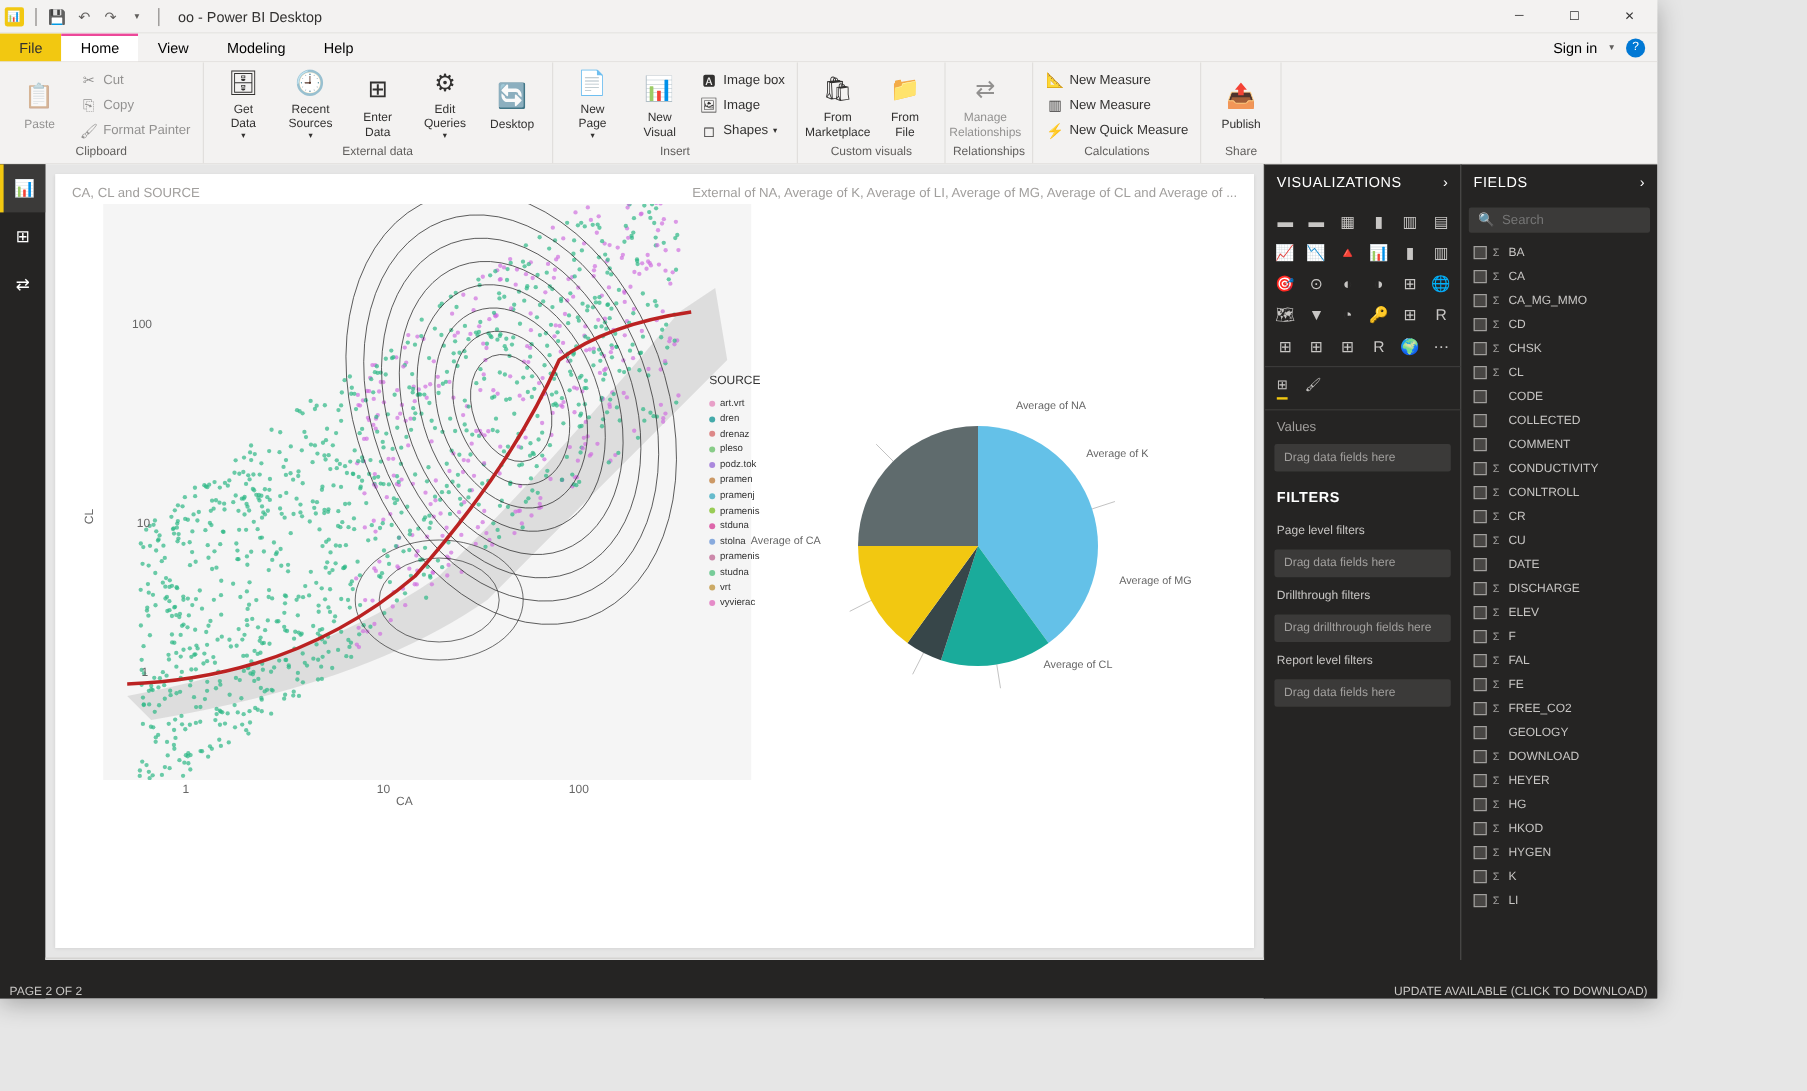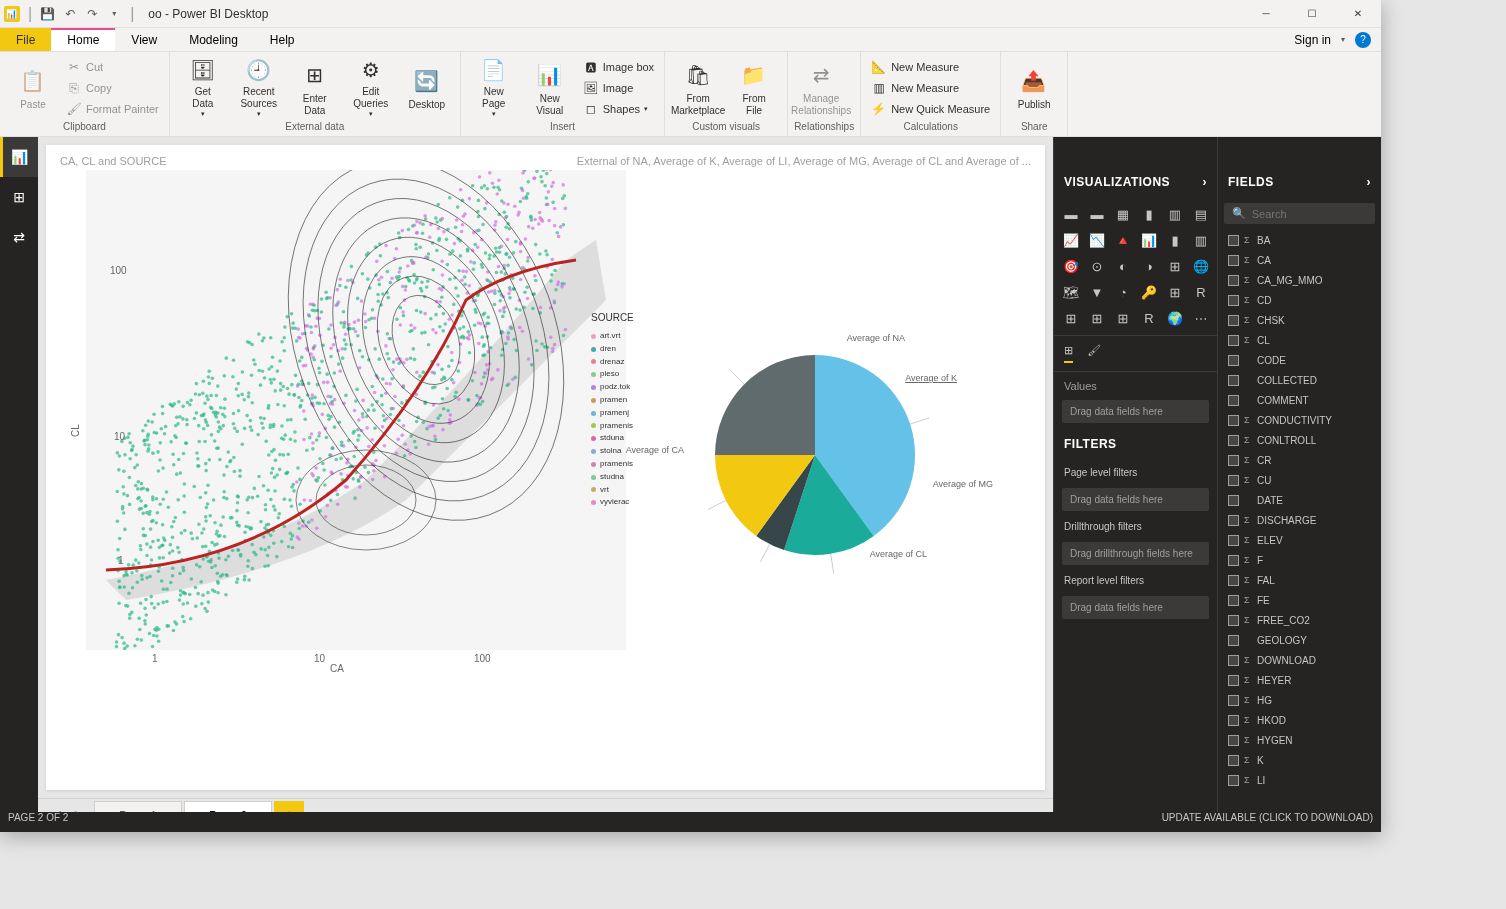--- a/index.html
+++ b/index.html
@@ -64,38 +64,38 @@
 
 .pagetabs { height: 34px; background: #e6e6e6; display: flex; align-items: center; border-top: 1px solid #d2d0ce; padding-left: 4px; }
 .pagenav { width: 26px; height: 26px; display: flex; align-items: center; justify-content: center; color: #a19f9d; cursor: pointer; }
 .pagetab { padding: 0 24px; height: 30px; display: flex; align-items: center; font-size: 12px; background: #fff; border: 1px solid #d2d0ce; margin-right: 2px; cursor: pointer; }
 .pagetab.inactive { background: #f3f2f1; color: #605e5c; }
 .pagetab.add { width: 30px; padding: 0; justify-content: center; background: #f2c811; border: none; font-size: 16px; color: #323130;}
 
 
 .rpanels { display: flex; }
 .panel { width: 164px; background: #252423; color: #c8c6c4; display: flex; flex-direction: column; border-left: 1px solid #3b3a39;}
-.panel-hdr { height: 30px; padding: 0 10px; display: flex; align-items: center; justify-content: space-between; font-size: 12px; font-weight: 700; letter-spacing: 0.5px; color: #fff; margin-top: 30px; }
+.panel-hdr { height: 30px; padding: 0 10px; display: flex; align-items: center; justify-content: space-between; font-size: 12px; font-weight: 400; letter-spacing: 0.5px; color: #fff; }
 .viz-grid { padding: 6px; display: grid; grid-template-columns: repeat(6, 22px); gap: 4px; }
 .viz-ico { width: 22px; height: 22px; display: flex; align-items: center; justify-content: center; color: #c8c6c4; cursor: pointer; font-size: 13px;}
 .section-sub { padding: 8px 10px; font-size: 11px; display: flex; gap: 14px; border-top: 1px solid #3b3a39; border-bottom: 1px solid #3b3a39;}
 .values-hdr { padding: 8px 10px 4px; font-size: 11px; color: #a19f9d; }
 .drop { margin: 4px 8px; padding: 6px 8px; background: #3b3a39; font-size: 10px; color: #a19f9d; border-radius: 2px;}
 .filter-hdr { padding: 10px; font-size: 12px; font-weight: 600; letter-spacing: 0.5px; color: #fff;}
 .filter-row { padding: 6px 10px; font-size: 10px; color: #c8c6c4; }
 
 .search { margin: 6px; padding: 4px 8px; background: #3b3a39; border-radius: 2px; display: flex; align-items: center; gap: 6px; font-size: 11px; color: #a19f9d;}
 .search input { background: transparent; border: none; color: #c8c6c4; font-size: 11px; width: 100px; outline: none;}
 .field-row { height: 20px; display: flex; align-items: center; gap: 5px; padding: 0 6px 0 10px; font-size: 10px; cursor: pointer; }
 .field-cb { width: 11px; height: 11px; border: 1px solid #a19f9d; background: #484644; flex-shrink: 0;}
 .field-row .sigma { color: #a19f9d; font-size: 9px; width: 8px; display: inline-block;}
 .fields-list { overflow: hidden; flex: 1;}
 
 
-.statusbar { position: absolute; bottom: 0; left: 0; width: 1381px; height: 20px; background: #252423; color: #c8c6c4; display: flex; align-items: flex-start; font-size: 10px; padding: 0 8px; }
+.statusbar { position: absolute; bottom: 0; left: 0; width: 1381px; height: 32px; background: #252423; color: #c8c6c4; display: flex; align-items: flex-end; font-size: 10px; padding: 0 8px; }
 .statusbar .right { margin-left: auto; }
 </style>
 </head>
 <body>
 
 <div class="window">
 
   <div class="titlebar">
     <div class="tb-left">
       <span class="tb-icon">📊</span>
@@ -1779,21 +1779,21 @@
               <path d="M 130,150 L 99.09830056250527,245.10565162951536 A 100,100 0 0 1 71.2214747707527,230.90169943749476 Z" fill="#374649"></path>
               <line x1="84.60095002604533" y1="239.10065241883677" x2="75.52114003125439" y2="256.9207829026042" stroke="#999" stroke-width="0.5"></line>
               <path d="M 130,150 L 71.2214747707527,230.90169943749476 A 100,100 0 0 1 30,150 Z" fill="#f2c811"></path>
               <line x1="40.89934758116323" y1="195.39904997395467" x2="23.07921709739587" y2="204.4788599687456" stroke="#999" stroke-width="0.5"></line>
               <path d="M 130,150 L 30,150 A 100,100 0 0 1 129.99999999999997,50 Z" fill="#5f6b6d"></path>
               <line x1="59.28932188134523" y1="79.28932188134526" x2="45.14718625761428" y2="65.14718625761431" stroke="#999" stroke-width="0.5"></line>
             </svg>
         </div>
         <div class="pie-label" style="right:361px; top:300px; text-align:right;">Average of CA</div>
         <div class="pie-label" style="right:140px; top:188px;">Average of NA</div>
-        <div class="pie-label" style="right:88px; top:228px;text-decoration:underline;">Average of K</div>
+        <div class="pie-label" style="right:88px; top:228px;">Average of K</div>
         <div class="pie-label" style="right:52px; top:300px;margin-top:34px;">Average of MG</div>
         <div class="pie-label" style="right:118px; top:404px;">Average of CL</div>
       </div>
 
       <div class="pagetabs">
         <div class="pagenav">◀</div>
         <div class="pagenav">▶</div>
         <div class="pagetab inactive">Page 1</div>
         <div class="pagetab">Page 2</div>
         <div class="pagetab add">+</div>

